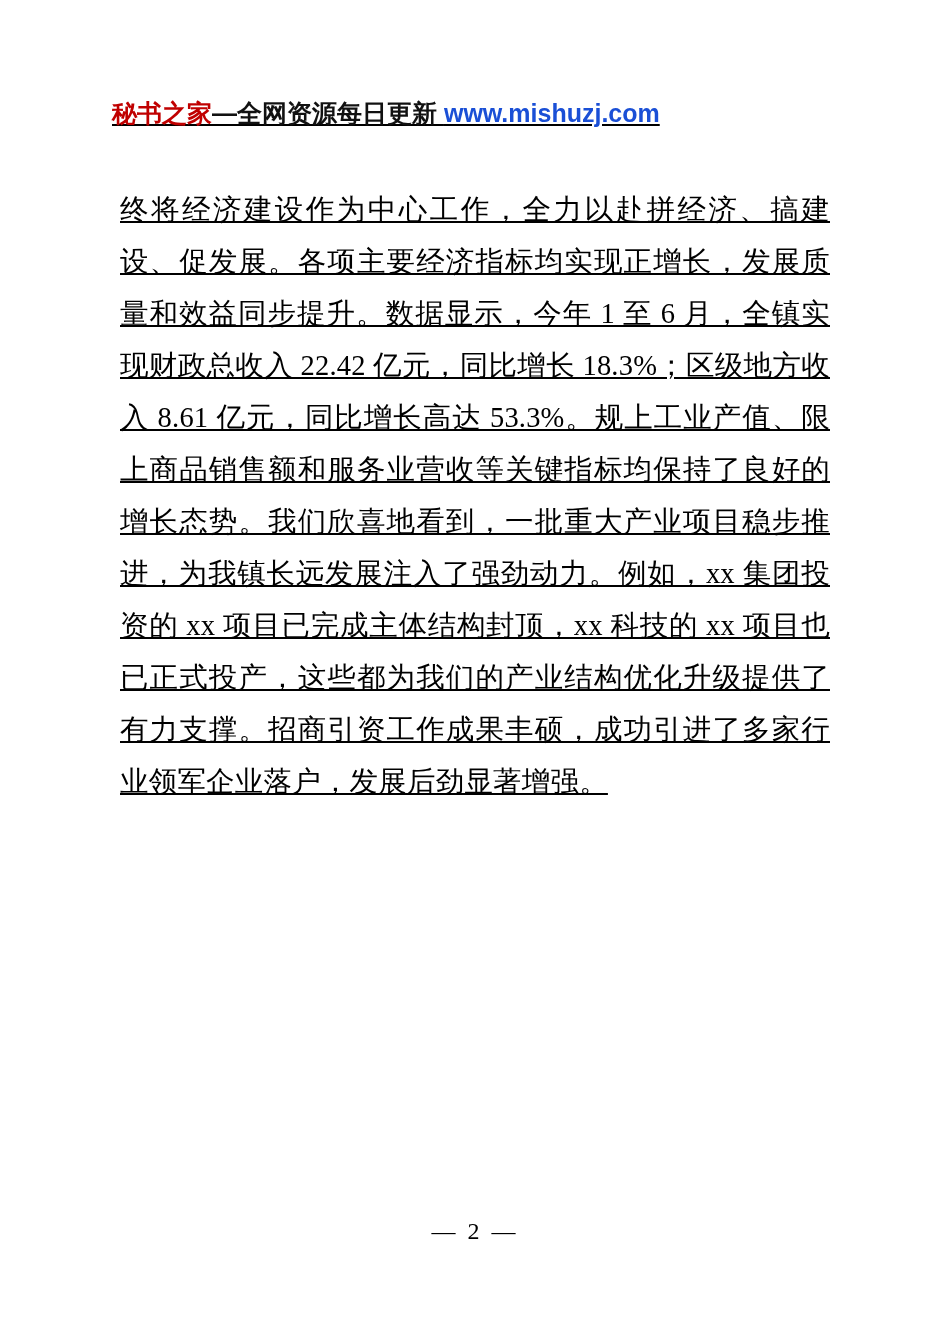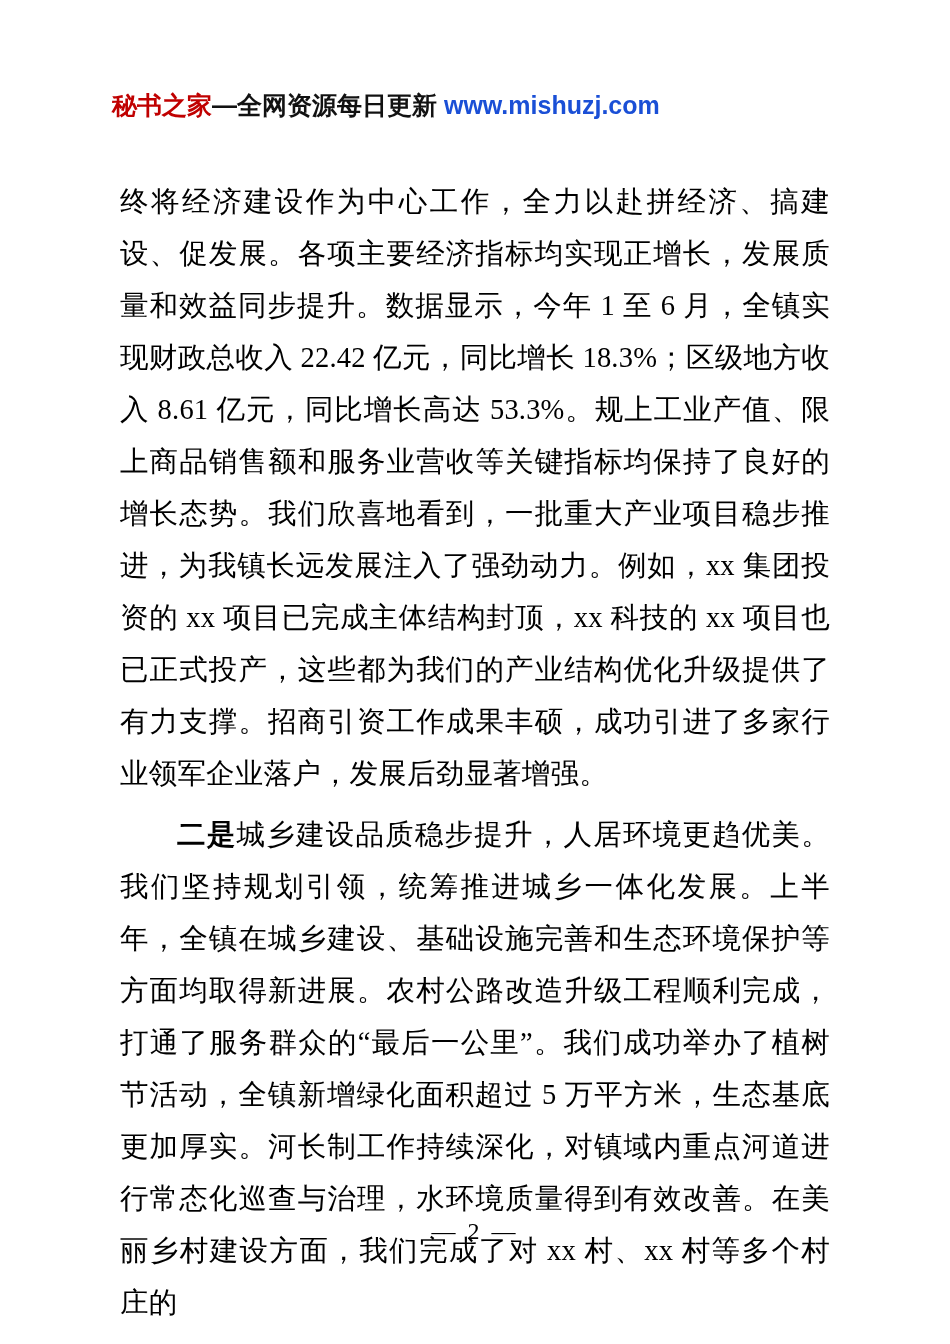--- a/index.html
+++ b/index.html
@@ -12,22 +12,23 @@
     height: 1344px;
     font-family: "Liberation Serif", "DejaVu Serif", serif;
     color: #000000;
     position: relative;
     overflow: hidden;
   }
   .page {
     width: 950px;
     height: 1315px;
     box-sizing: border-box;
-    padding: 8px 112px;
+    padding: 16px 112px;
     position: relative;
+    text-decoration: underline;
   }
   .site-header {
     padding-top: 82px;
     font-family: "Liberation Sans", "DejaVu Sans", sans-serif;
     font-size: 25px;
     line-height: 1.2;
     white-space: nowrap;
     letter-spacing: 0px;
   }
   .brand {
@@ -80,18 +81,17 @@
 <body>
 
 <div class="page">
 
   <div class="site-header">
     <span class="brand">秘书之家</span><span class="tagline">—全网资源每日更新 </span><span class="site-url">www.mishuzj.com</span>
   </div>
 
   <div class="body-text">
     <p>终将经济建设作为中心工作，全力以赴拼经济、搞建设、促发展。各项主要经济指标均实现正增长，发展质量和效益同步提升。数据显示，今年 1 至 6 月，全镇实现财政总收入 22.42 亿元，同比增长 18.3%；区级地方收入 8.61 亿元，同比增长高达 53.3%。规上工业产值、限上商品销售额和服务业营收等关键指标均保持了良好的增长态势。我们欣喜地看到，一批重大产业项目稳步推进，为我镇长远发展注入了强劲动力。例如，xx 集团投资的 xx 项目已完成主体结构封顶，xx 科技的 xx 项目也已正式投产，这些都为我们的产业结构优化升级提供了有力支撑。招商引资工作成果丰硕，成功引进了多家行业领军企业落户，发展后劲显著增强。</p>
-    <p class="para-indent"><span class="bold-lead">二是</span><span>城乡建设品质稳步提升，人居环境更趋优美。我们坚持规划引领，统筹推进城乡一体化发展。上半年，全镇在城乡建设、基础设施完善和生态环境保护等方面均取得新进展。农村公路改造升级工程顺利完成，打通了服务群众的“最后一公里”。我们成功举办了植树节活动，全镇新增绿化面积超过 5 万平方米，生态基底更加厚实。河长制工作持续深化，对镇域内重点河道进行常态化巡查与治理，水环境质量得到有效改善。在美丽乡村建设方面，我们完成了对 xx 村、xx 村等多个村庄的</span></p>
   </div>
 
   <div class="footer">— 2 —</div>
 
 </div>
 
 </body></html>

